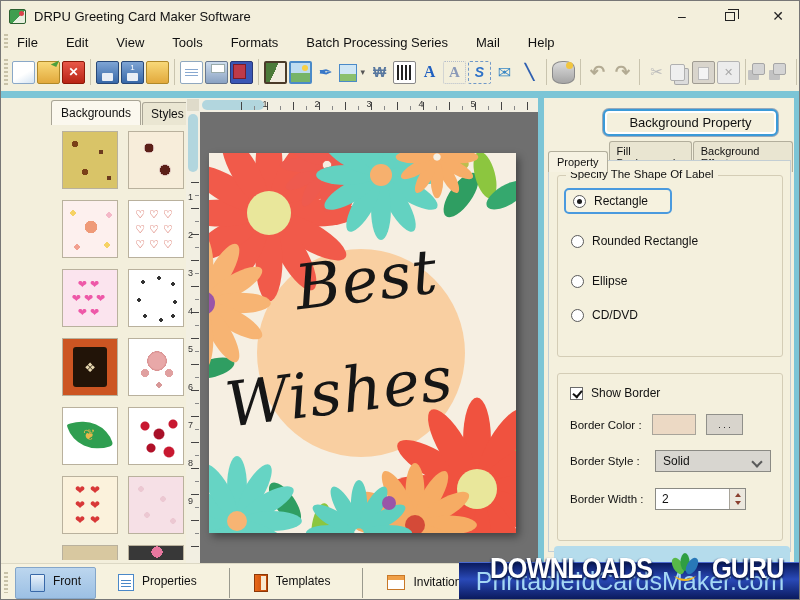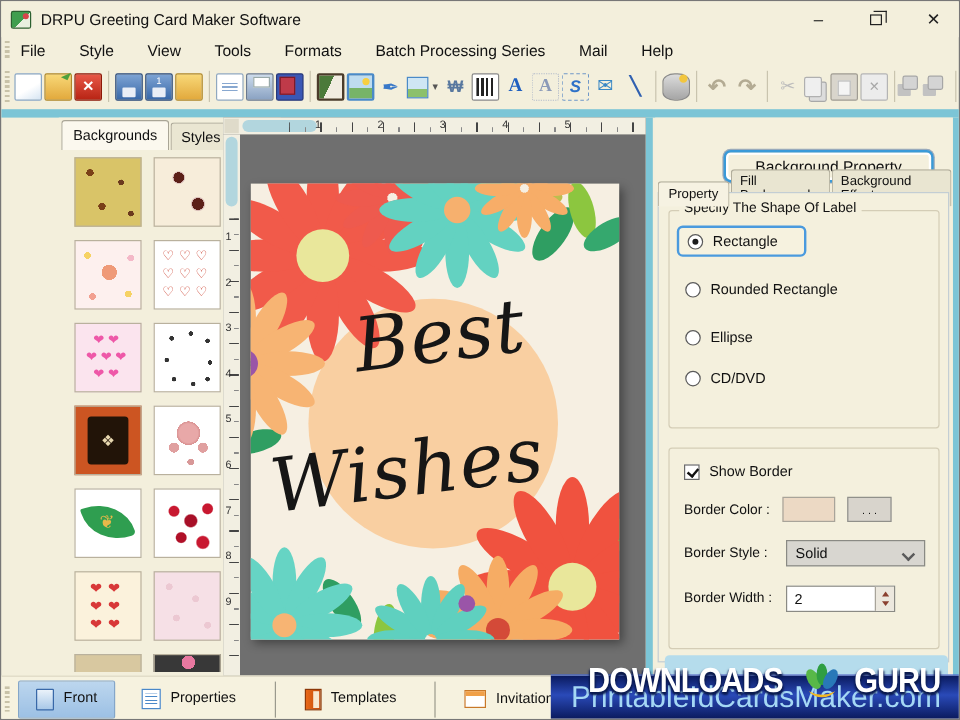--- a/index.html
+++ b/index.html
@@ -115,21 +115,21 @@
   .v-nums{position:absolute;left:2px;top:80px;display:flex;flex-direction:column;gap:28px;font-size:9px;color:#333;}
   .v-nums span{height:10px;}
   .card{position:absolute;left:23px;top:55px;width:307px;height:380px;background:#f6efe2;box-shadow:3px 4px 8px rgba(0,0,0,.4);}
   .card svg{position:absolute;left:0;top:0;}
   .card-text{position:absolute;font-family:"DejaVu Serif","Liberation Serif",serif;font-style:italic;color:#161616;transform:rotate(-7deg);font-size:62px;line-height:1;letter-spacing:1px;}
   .ct1{left:86px;top:96px;}
   .ct2{left:16px;top:208px;}
 
   
   .right-panel{position:absolute;left:545px;top:97px;width:248px;height:465px;background:#f4f0dd;}
-  .bg-prop-btn{position:absolute;left:57px;top:11px;width:175px;height:27px;display:flex;align-items:center;justify-content:center;font-size:13px;background:#f4f0dd;border:2px solid #3a9ad8;border-radius:6px;box-shadow:inset 0 0 0 2px #fff,0 0 0 1px #9ab;margin-top:16px;}
+  .bg-prop-btn{position:absolute;left:57px;top:11px;width:175px;height:27px;display:flex;align-items:center;justify-content:center;font-size:13px;background:#f4f0dd;border:2px solid #3a9ad8;border-radius:6px;box-shadow:inset 0 0 0 2px #fff,0 0 0 1px #9ab;}
   .rtabs{position:absolute;left:2px;top:43px;display:flex;align-items:flex-end;font-size:11px;}
   .rtab{padding:3px 7px;border:1px solid #b2ae9c;border-bottom:none;background:#e9e5d1;border-radius:3px 3px 0 0;margin-right:1px;}
   .rtab.active{background:#f6f2e2;padding:4px 8px;z-index:2;position:relative;}
   .rcontent{position:absolute;left:2px;top:62px;width:243px;height:392px;border:1px solid #c3ced4;background:#f4f0dd;}
   .groupbox{position:absolute;border:1px solid #d4cdb6;border-radius:3px;}
   .gb-label{position:absolute;top:-8px;left:8px;background:#f4f0dd;padding:0 4px;font-size:11.5px;}
   .g-shape{left:8px;top:14px;width:226px;height:182px;}
   .g-border{left:8px;top:212px;width:226px;height:168px;}
   .optrow{position:absolute;display:flex;align-items:center;gap:8px;font-size:12px;}
   .rad{width:13px;height:13px;border:1px solid #5a5a5a;border-radius:50%;background:#fff;position:relative;flex:0 0 auto;}
@@ -185,21 +185,21 @@
       <div class="win-btn">
           <span class="btn-max-glyph"></span>
         </div>
       <div class="win-btn">✕</div>
     </div>
   </div>
 
   <div class="menubar">
     <div class="menugrip"></div>
     <span class="menu-item">File</span>
-    <span class="menu-item">Style</span>
+    <span class="menu-item">Edit</span>
     <span class="menu-item">View</span>
     <span class="menu-item">Tools</span>
     <span class="menu-item">Formats</span>
     <span class="menu-item">Batch Processing Series</span>
     <span class="menu-item">Mail</span>
     <span class="menu-item">Help</span>
   </div>
 
   <div class="toolbar">
     <div class="toolgrip"></div>

